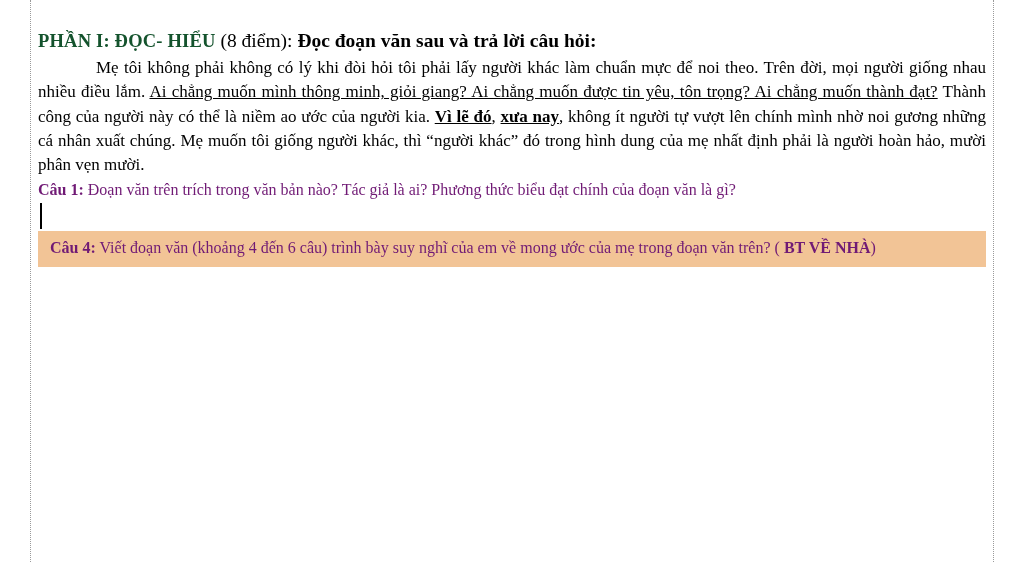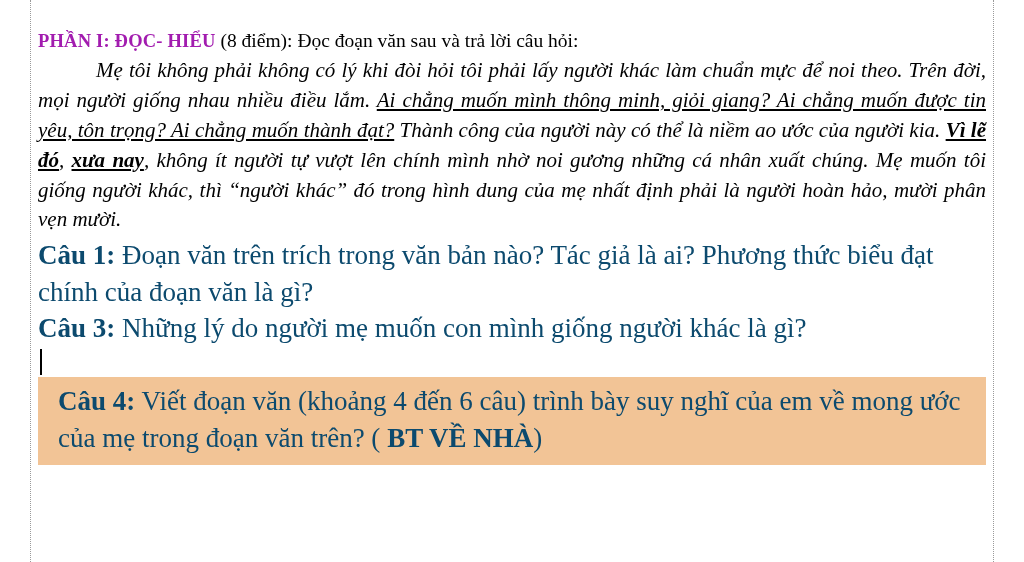--- a/index.html
+++ b/index.html
@@ -40,52 +40,51 @@
 
   
   .heading-line {
     font-size: 19.5px;
     line-height: 1.35;
     color: #000;
     margin-bottom: 2px;
     white-space: nowrap;
   }
   .heading-part1 {
-    color: #a21caf;
+    color: #14532d;
     font-weight: bold;
     font-variant: small-caps;
     letter-spacing: .2px;
     font-size: 18.5px;
   }
   .heading-paren {
     font-weight: normal;
   }
   .heading-part2 {
-    font-weight: normal;
+    font-weight: bold;
     text-align: right;
   }
 
   
   .passage {
-    font-style: italic;
-    font-size: 21px;
+    font-size: 17px;
     line-height: 1.42;
     text-align: justify;
     color: #000;
     margin: 0 0 2px 0;
   }
   .passage .indent { display: inline-block; width: 58px; }
   .u  { text-decoration: underline; }
   .bu { text-decoration: underline; font-weight: bold; }
 
   
   .question {
-    font-size: 27px;
+    font-size: 16px;
     line-height: 1.35;
-    color: #0c4a6e;
+    color: #701a75;
     text-align: left;
     margin: 0;
   }
   .question b { font-weight: bold; }
 
   
   .caret-row {
     position: relative;
     height: 30px;
   }
@@ -94,21 +93,21 @@
     left: 2px;
     top: 2px;
     width: 2px;
     height: 26px;
     background: #000;
   }
 
   
   .highlight-box {
     background: #f2c496;
-    padding: 6px 6px 8px 20px;
+    padding: 6px 6px 8px 12px;
     margin-top: 0px;
   }
   .highlight-box .question { line-height: 1.38; }
   .nohome { font-weight: bold; }
 </style>
 </head>
 <body>
 
 <div class="page">
 
@@ -123,23 +122,20 @@
 
     <p class="passage">
       <span class="indent"></span><span>Mẹ tôi không phải không có lý khi đòi hỏi tôi phải lấy người khác làm chuẩn mực để noi theo. Trên đời, mọi người giống nhau nhiều điều lắm. </span><span class="u">Ai chẳng muốn mình thông minh, giỏi giang? Ai chẳng muốn được tin yêu, tôn trọng? Ai chẳng muốn thành đạt?</span><span> Thành công của người này có thể là niềm ao ước của người kia. </span><span class="bu">Vì lẽ đó</span><span>, </span><span class="bu">xưa nay</span><span>, không ít người tự vượt lên chính mình nhờ noi gương những cá nhân xuất chúng. Mẹ muốn tôi giống người khác, thì “người khác” đó trong hình dung của mẹ nhất định phải là người hoàn hảo, mười phân vẹn mười.</span>
     </p>
 
     <p class="question">
       <b>Câu 1:</b><span> Đoạn văn trên trích trong văn bản nào? Tác giả là ai? Phương thức biểu đạt chính của đoạn văn là gì?</span>
     </p>
 
 
-    <p class="question">
-      <b>Câu 3:</b><span> Những lý do người mẹ muốn con mình giống người khác là gì?</span>
-    </p>
 
     <div class="caret-row">
       <span class="caret"></span>
     </div>
 
     <div class="highlight-box">
       <p class="question">
         <b>Câu 4:</b><span> Viết đoạn văn (khoảng 4 đến 6 câu) trình bày suy nghĩ của em về mong ước của mẹ trong đoạn văn trên?  (</span><span class="nohome"> BT VỀ NHÀ</span><span>)</span>
       </p>
     </div>

